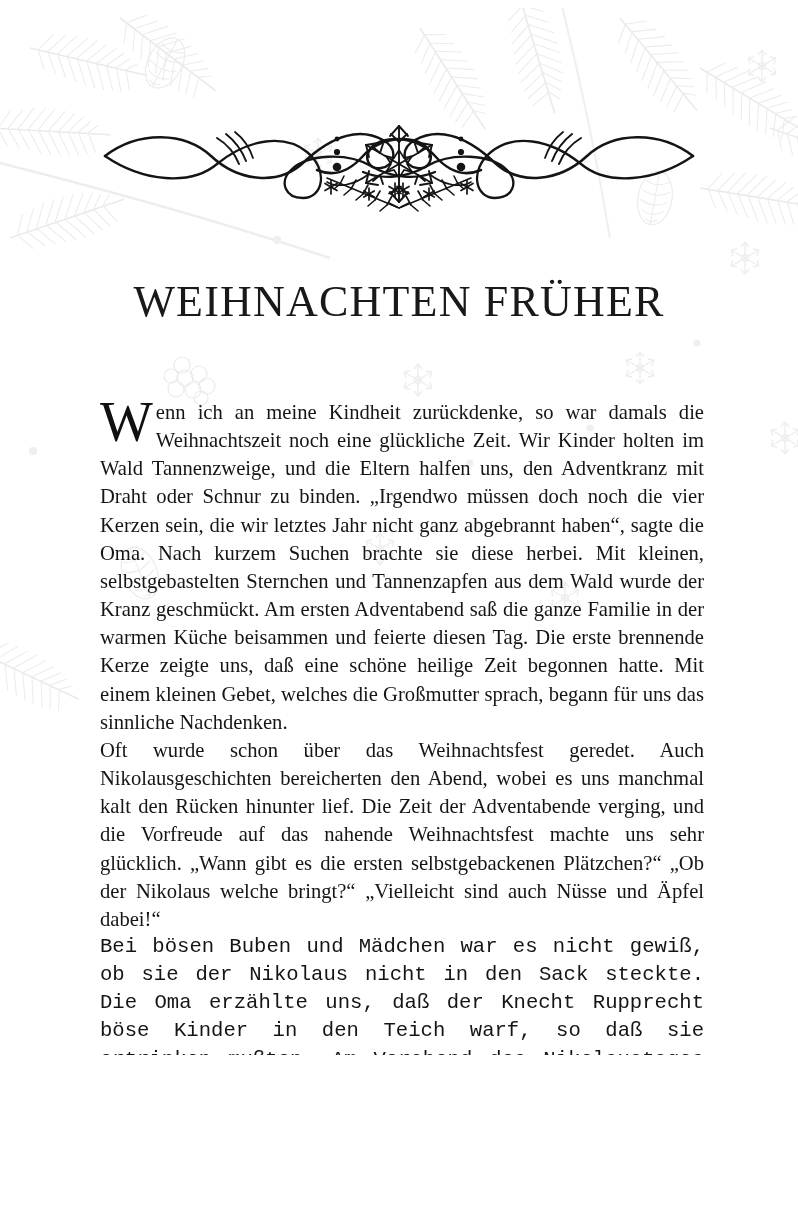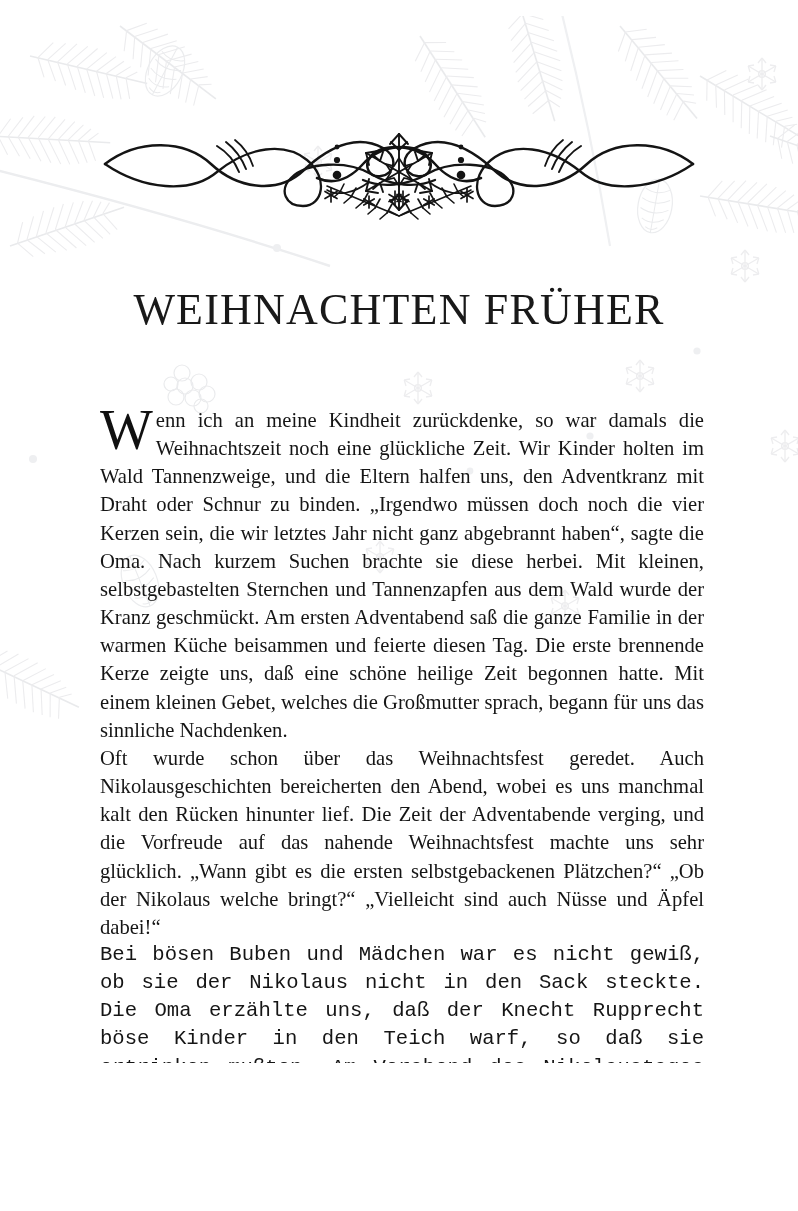--- a/index.html
+++ b/index.html
@@ -4,21 +4,21 @@
 <style>
   html, body {
     margin: 0;
     padding: 0;
     background: #ffffff;
   }
   .page {
     position: relative;
     width: 798px;
     height: 1047px;
-    margin: 16px auto;
+    margin: 8px auto;
     background: #ffffff;
     overflow: hidden;
     font-family: "Liberation Serif", "DejaVu Serif", serif;
   }
 
   
   .watermark {
     position: absolute;
     left: 0; top: 0;
     width: 798px;

